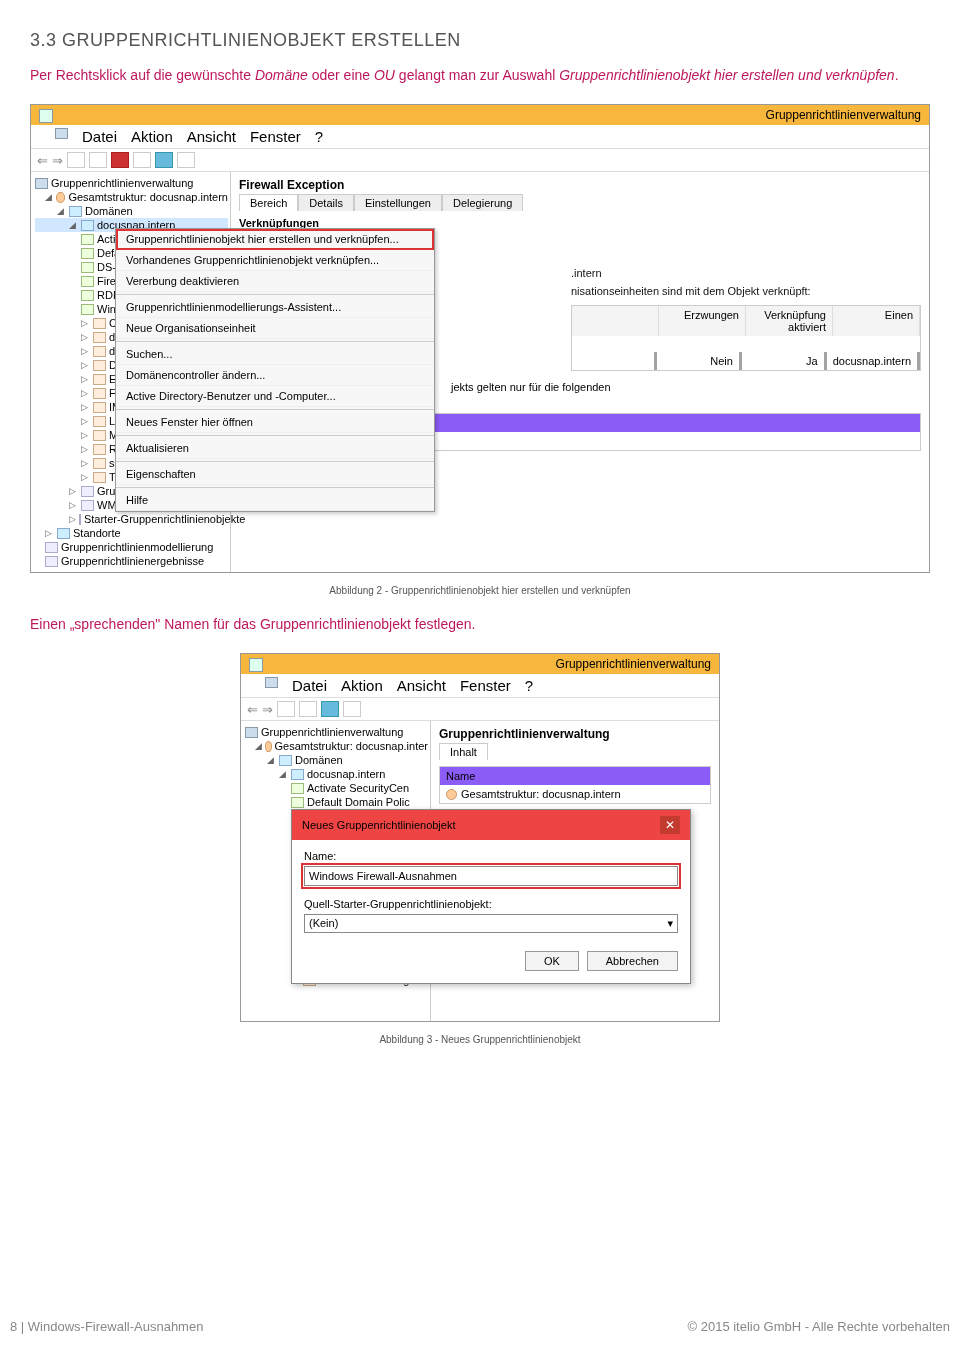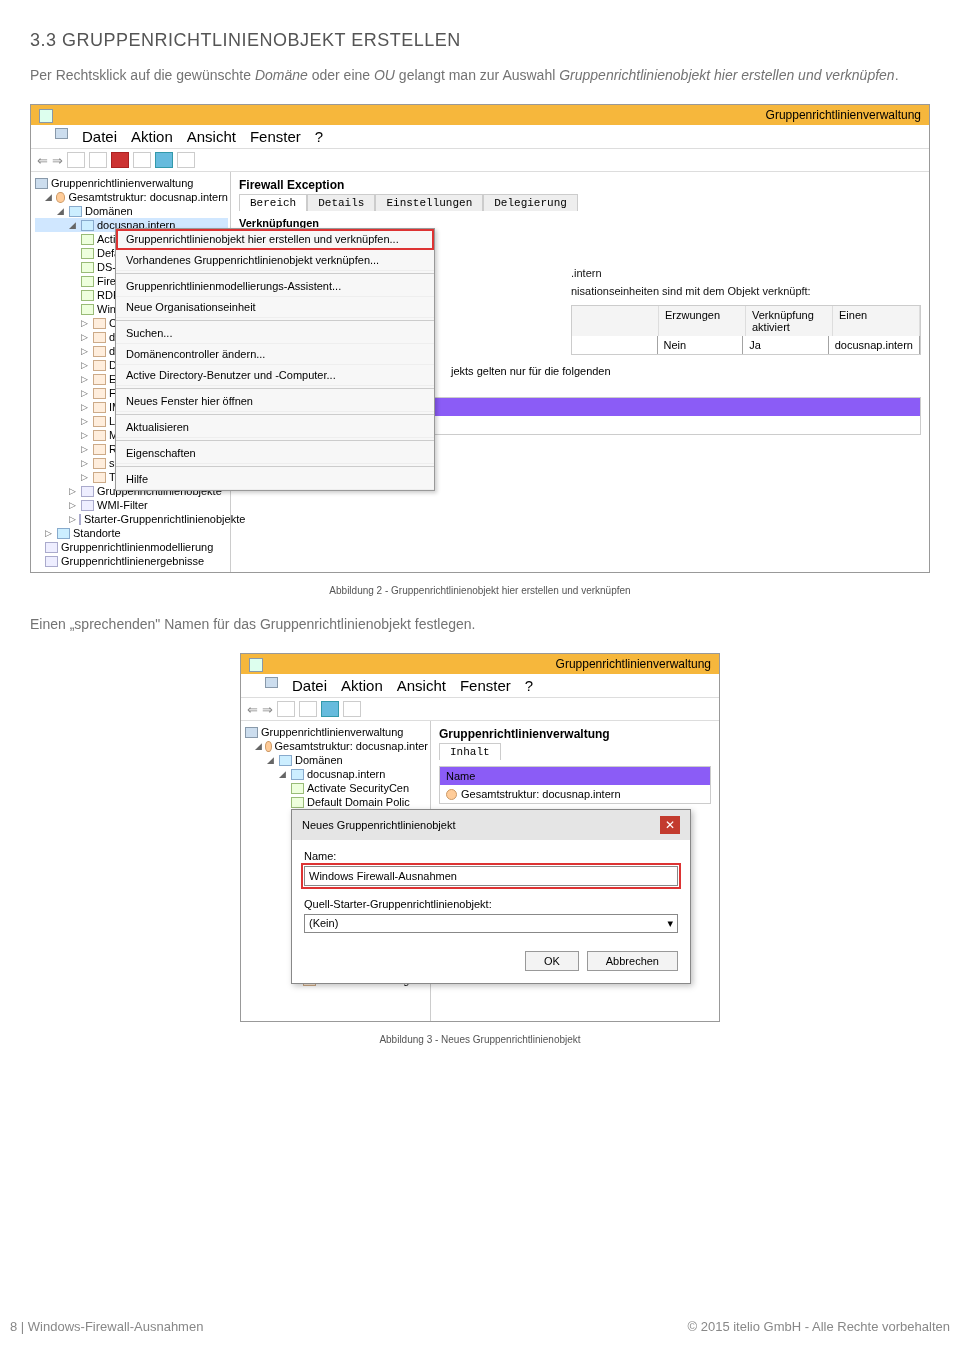--- a/index.html
+++ b/index.html
@@ -7,21 +7,21 @@
     font-family: "Segoe UI", Arial, sans-serif;
     font-size: 13px;
     color: #222;
     background: #fff;
     width: 960px;
     min-height: 1362px;
     position: relative;
     padding: 30px 30px 40px 30px;
   }
   .sec-heading { font-size: 18px; letter-spacing: .5px; color: #555; font-weight: 400; margin-bottom: 14px; }
-  .para { font-size: 14px; line-height: 1.5; color: #737373; margin-bottom: 18px; font-weight: 300; }
+  .para { font-size: 14px; line-height: 1.5; color: #be185d; margin-bottom: 18px; font-weight: 300; }
   .para i { font-style: italic; }
   .caption { text-align: center; font-size: 10px; color: #555; margin: 12px 0 18px; font-weight: 300; }
   .footer { position: absolute; bottom: 28px; left: 0; right: 0; display: flex; justify-content: space-between; padding: 0 10px; color: #888; font-size: 13px; font-weight: 300; gap: 40px; }
 
   
   .shot { border: 1px solid #999; background: #fff; font-size: 11px; color: #000; margin-bottom: 8px; }
   .title-bar { background: #f6b73c; color: #000; padding: 3px 8px; text-align: right; font-size: 12px; }
   .title-bar span.icon { float: left; width: 14px; height: 14px; background: #dfe; border: 1px solid #89a; margin-top: 1px; }
   .menu-bar { display: flex; gap: 14px; padding: 3px 24px; border-bottom: 1px solid #ddd; }
   .menu-bar span { font-size: 15px; }
@@ -38,28 +38,28 @@
   .ico-forest { background:#fc9; border:1px solid #c96; border-radius:50%; width:11px; height:11px; }
   .ico-dom { background:#cef; border:1px solid #8ac; }
   .ico-gpo { background:#efd; border:1px solid #9b7; }
   .ico-ou { background:#fed; border:1px solid #ca8; }
   .ico-obj { background:#eef; border:1px solid #aac; }
   .tree-sel { background:#d0e7ff; }
 
   .right-pane { flex: 1; position: relative; }
   .rp-title { font-weight: bold; padding: 6px 8px 2px; font-size: 12px; }
   .tabs { display: flex; gap: 0; padding: 0 8px; font-size: 11px; }
-  .tab { padding: 2px 10px; background:#eee; border:1px solid #ccc; border-bottom:none;font-family:Liberation Mono, monospace; }
+  .tab { padding: 2px 10px; background:#eee; border:1px solid #ccc; border-bottom:none; }
   .tab.active { background:#fff; }
   .section-label { font-weight: bold; padding: 6px 8px 2px; }
   .desc-line { padding: 2px 8px 4px; color:#111; }
-  .grid { margin: 4px 8px; border: 1px solid #ccc; font-size: 11px; }
+  .grid { margin: 4px 8px; border: 1px solid #ccc; font-size: 11px; text-align: right; }
   .grid-head, .grid-row { display: grid; grid-template-columns: 1fr 1fr 1fr 1fr; }
   .grid-head div { background: #f4f4f4; padding: 3px 6px; border-right:1px solid #ddd; }
-  .grid-row div { padding: 3px 6px; border-right:1px solid #a3a3a3; }
+  .grid-row div { padding: 3px 6px; border-right:3px solid #a3a3a3;margin-top:16px; }
   .filter-box { margin: 10px 8px 12px; }
   .filter-expl { margin-bottom: 4px; }
   .filter-grid { border:1px solid #ccc; }
   .filter-grid .h { background:#8b5cf6; padding:3px 6px; }
   .filter-grid .r { padding:3px 6px; display:flex; gap:4px; align-items:center; }
   .uicon { width:12px; height:10px; background:#adf; border:1px solid #78b; display:inline-block; }
 
   
   .ctx { position:absolute; top:0; left:0; width:320px; background:#f7f7f7; border:1px solid #999; box-shadow:2px 2px 4px rgba(0,0,0,.2); z-index:5; }
   .ctx-item { padding:4px 10px; font-size:11px; border-bottom:1px solid #eee; }
@@ -67,21 +67,21 @@
   .ctx-sep { height:1px; background:#ccc; margin:2px 0; border:0; }
   .ctx-wrap { position:relative; }
 
   
   .shot2 { width: 480px; margin: 0 auto 6px; }
   .tree2 { width: 190px; }
   .warn { color:#c80; }
 
   
   .dialog { position:absolute; top:88px; left:50px; width:400px; background:#fff; border:1px solid #888; z-index:6; box-shadow:2px 2px 6px rgba(0,0,0,.25); }
-  .dlg-title { background:#e5e5e5; padding:6px 10px; display:flex; justify-content:space-between; align-items:center; }
+  .dlg-title { background:#ef4444; padding:6px 10px; display:flex; justify-content:space-between; align-items:center; }
   .dlg-close { width:20px; height:18px; background:#c33b2e; color:#fff; text-align:center; line-height:18px; font-size:12px; }
   .dlg-body { padding:10px 12px; }
   .dlg-label { font-size:11px; margin-bottom:4px; }
   .dlg-input { width:100%; border:1px solid #888; padding:3px 4px; font-size:11px; }
   .dlg-input.hl { outline:2px solid #d33; outline-offset:1px; }
   .dlg-select { width:100%; border:1px solid #888; padding:2px 4px; font-size:11px; background:#fff; display:flex; justify-content:space-between; }
   .dlg-btns { display:flex; justify-content:flex-end; gap:8px; padding:8px 12px 12px; }
   .btn { border:1px solid #999; background:#f3f3f3; padding:3px 18px; font-size:11px; }
 
   .below-tree { margin-top:150px; }
@@ -223,20 +223,21 @@
           </div>
         <div class="tree-item ind4">
             <span class="expander">▷</span>
             <span class="ico ico-ou"></span>
             <span>TestOÜ</span>
           </div>
 
         <div class="ctx" style="left:80px; top:-4px;">
           <div class="ctx-item hl">Gruppenrichtlinienobjekt hier erstellen und verknüpfen...</div>
           <div class="ctx-item">Vorhandenes Gruppenrichtlinienobjekt verknüpfen...</div>
+          <div class="ctx-item">Vererbung deaktivieren</div>
           <div class="ctx-sep"></div>
           <div class="ctx-item">Gruppenrichtlinienmodellierungs-Assistent...</div>
           <div class="ctx-item">Neue Organisationseinheit</div>
           <div class="ctx-sep"></div>
           <div class="ctx-item">Suchen...</div>
           <div class="ctx-item">Domänencontroller ändern...</div>
           <div class="ctx-item">Active Directory-Benutzer und -Computer...</div>
           <div class="ctx-sep"></div>
           <div class="ctx-item">Neues Fenster hier öffnen</div>
           <div class="ctx-sep"></div>

